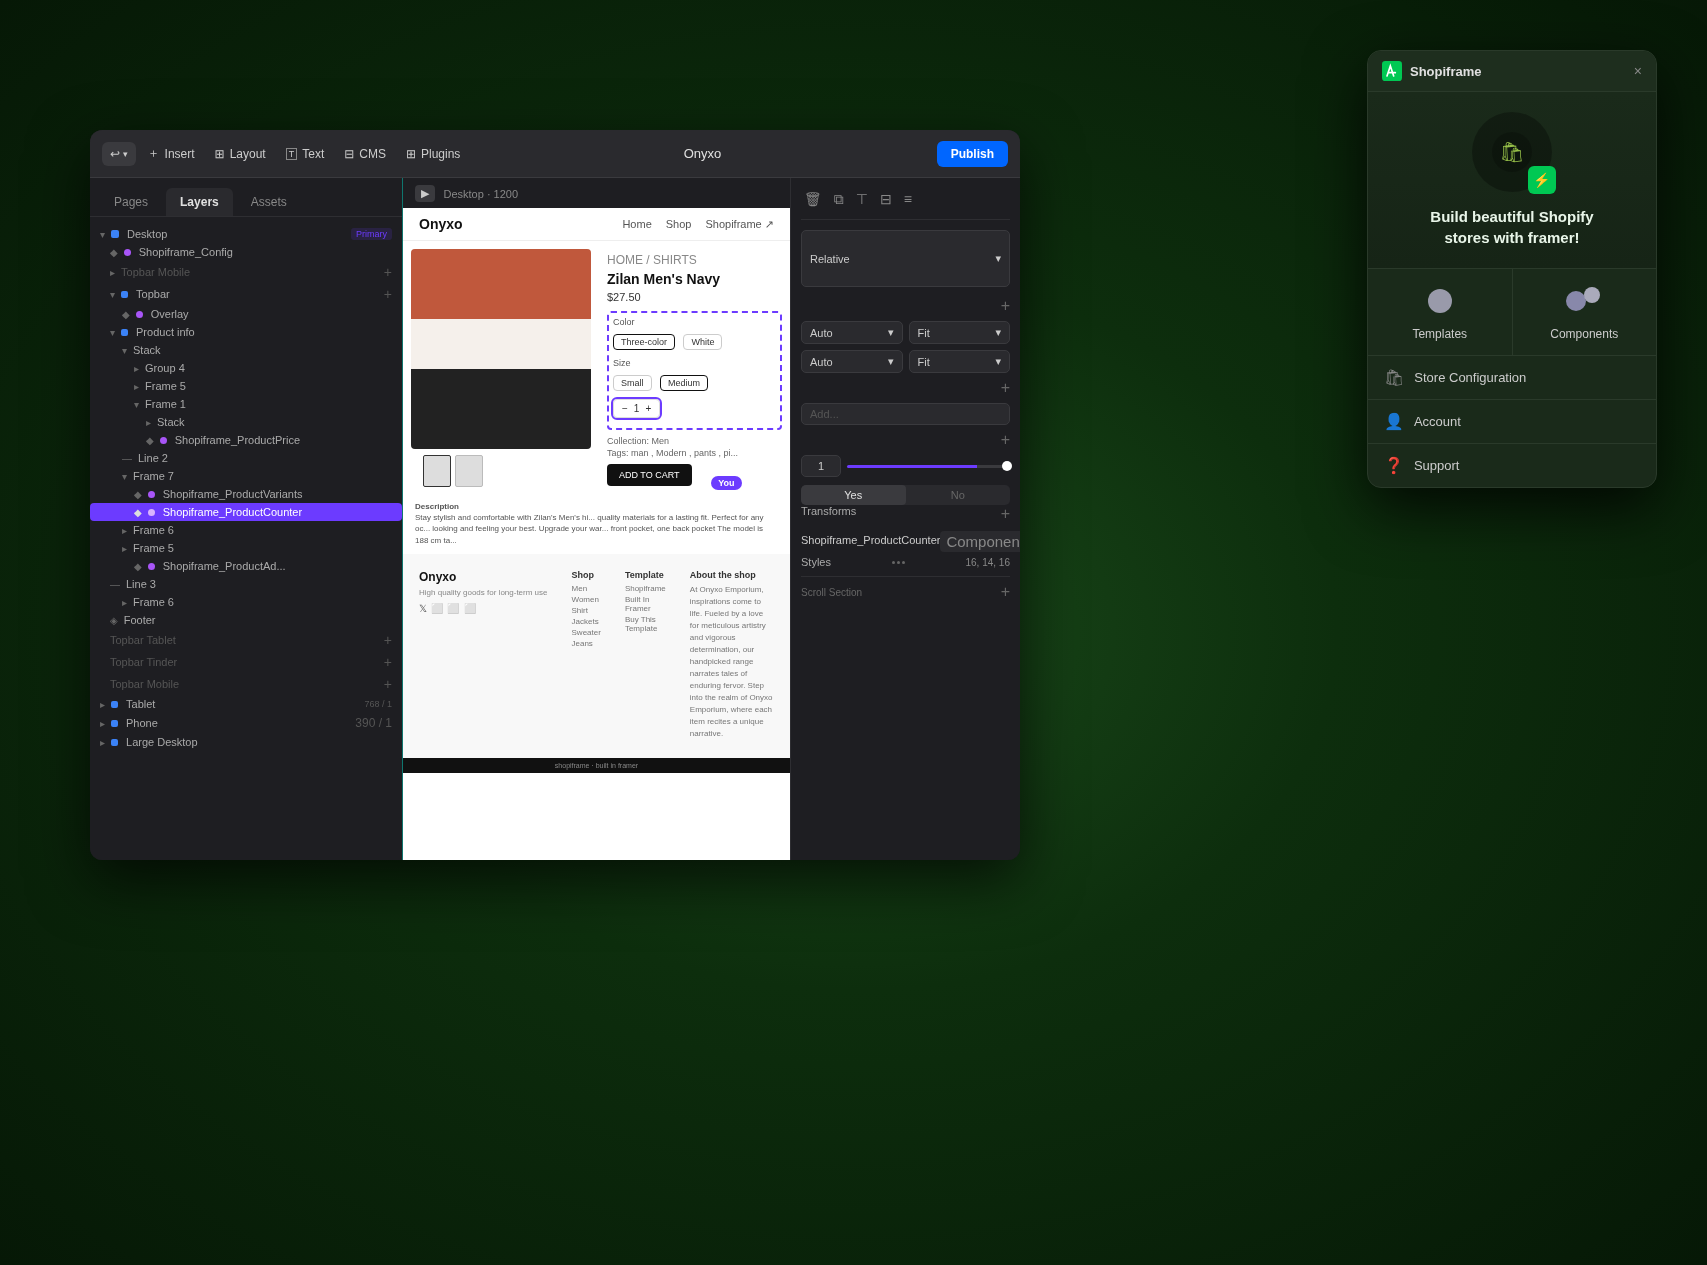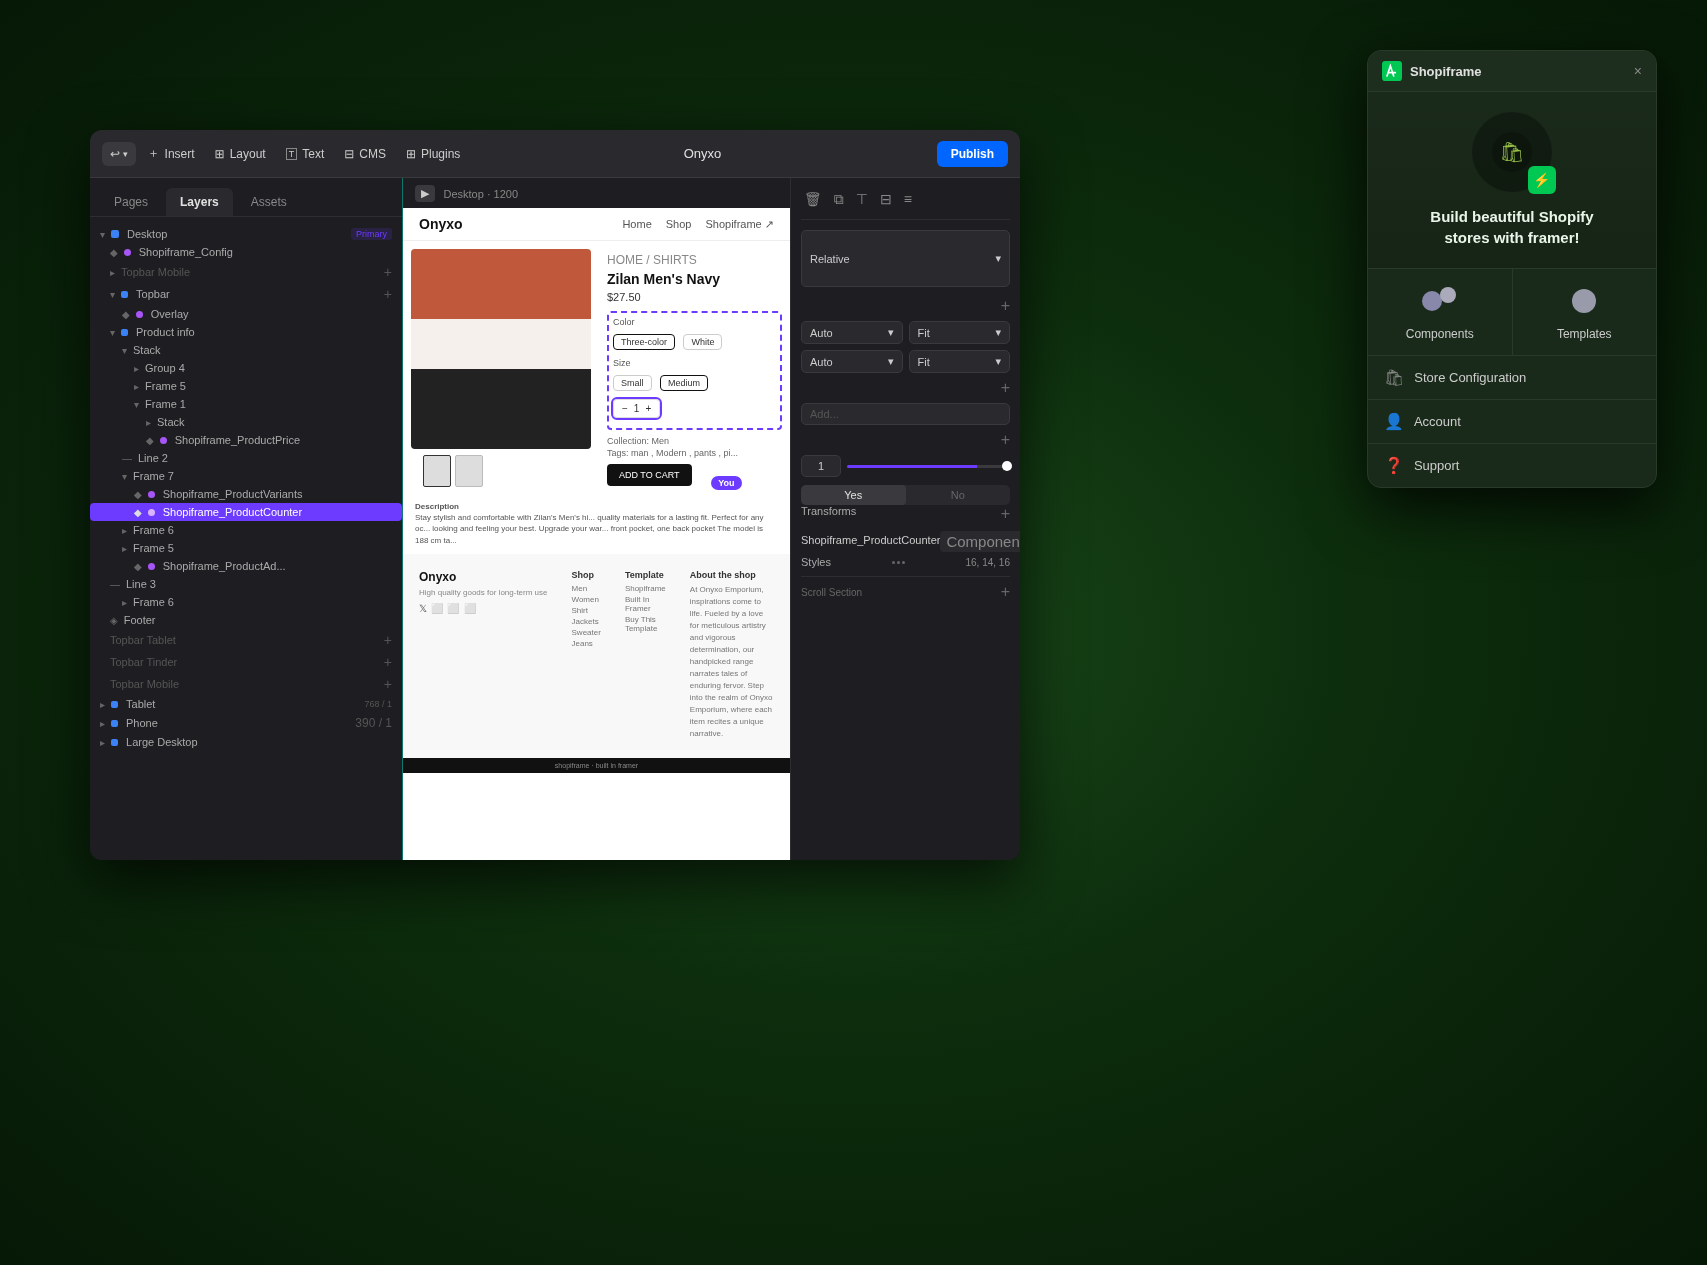--- a/index.html
+++ b/index.html
@@ -1007,33 +1007,33 @@
 
       <div style="position:absolute;bottom:-2px;right:-4px;width:28px;height:28px;background:#00c853;border-radius:6px;display:flex;align-items:center;justify-content:center;font-size:14px;color:#000;font-weight:900">⚡</div>
     </div>
     <div class="sp-tagline">Build beautiful Shopify<br>stores with framer!</div>
   </div>
 
   <div class="sp-grid">
     <div class="sp-grid-item">
       <div class="sp-grid-icon">
         <svg width="36" height="30" viewBox="0 0 36 30">
-          <circle cx="10" cy="15" r="10" fill="#8888aa"></circle>
-          <circle cx="26" cy="9" r="8" fill="#aaaabb"></circle>
+          <circle cx="18" cy="15" r="12" fill="#999aaa"></circle>
         </svg>
       </div>
-      <span class="sp-grid-label">Components</span>
+      <span class="sp-grid-label">Templates</span>
     </div>
     <div class="sp-grid-item">
       <div class="sp-grid-icon">
         <svg width="36" height="30" viewBox="0 0 36 30">
-          <circle cx="18" cy="15" r="12" fill="#999aaa"></circle>
+          <circle cx="10" cy="15" r="10" fill="#8888aa"></circle>
+          <circle cx="26" cy="9" r="8" fill="#aaaabb"></circle>
         </svg>
       </div>
-      <span class="sp-grid-label">Templates</span>
+      <span class="sp-grid-label">Components</span>
     </div>
   </div>
 
   <div class="sp-bottom">
     <div class="sp-bottom-item">
       <span class="sp-bottom-icon">🛍</span>
       <span>Store Configuration</span>
     </div>
     <div class="sp-bottom-item">
       <span class="sp-bottom-icon">👤</span>

